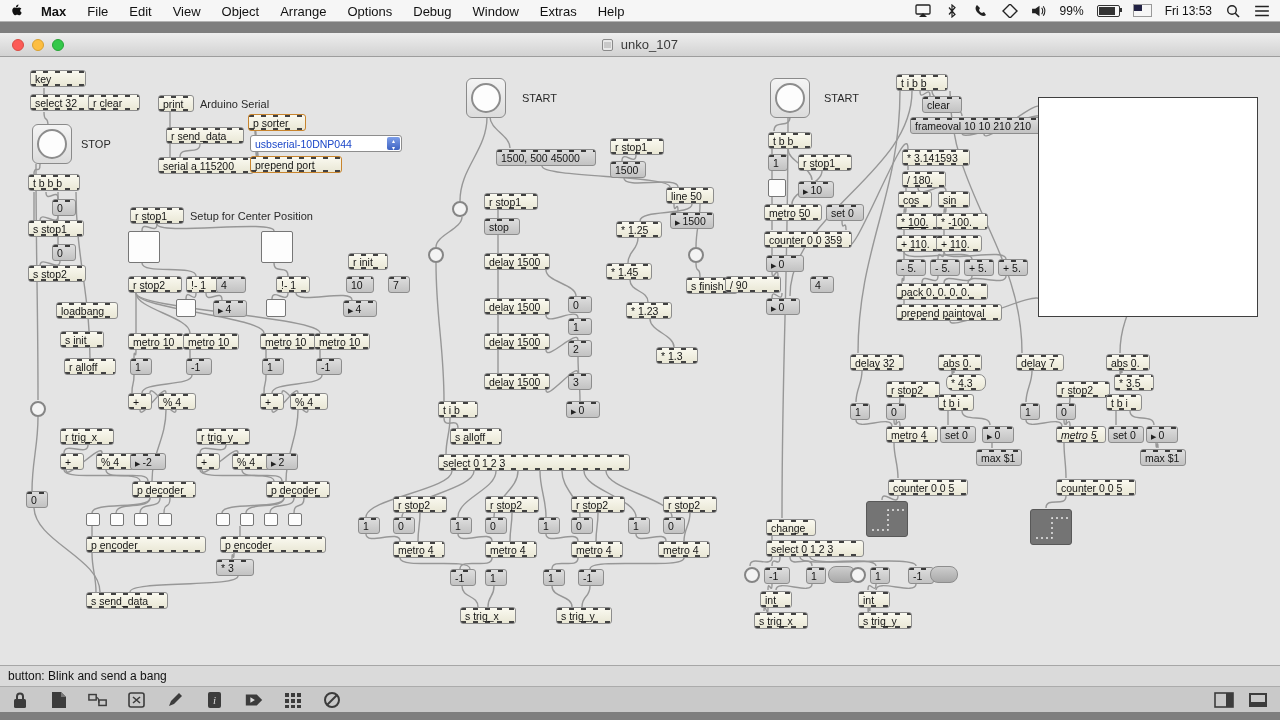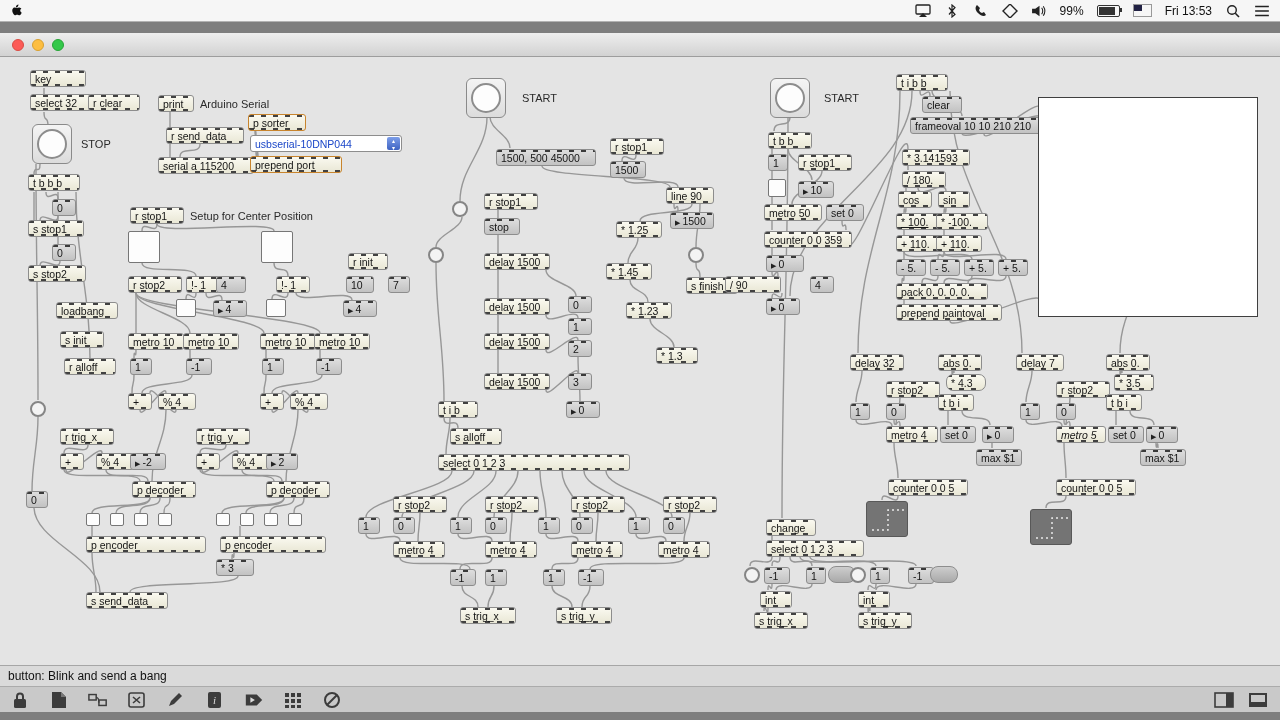--- a/index.html
+++ b/index.html
@@ -65,20 +65,21 @@
 </head>
 <body>
 
 <div id="menubar">
   <span class="mitem" style="margin-right:18px">
     <svg width="13" height="15" viewBox="0 0 13 15">
         <path fill="#111" d="M6.5 3.6c.7-.9 1.9-1 1.9-1s.2 1.1-.6 2C7 5.6 6 5.4 6 5.4s-.2-1 .5-1.8zM6.7 5.9c.9 0 1.6-.6 2.6-.5 1 .1 1.7.6 2.1 1.2-1.8 1.1-1.5 3.4.3 4.2-.4 1-1.1 2.4-2.2 2.5-.9.1-1.2-.5-2.3-.5s-1.4.5-2.3.5C3.8 13.2 2.6 11 2.3 9.3 2 7.3 3 5.6 4.6 5.5c.9-.1 1.5.4 2.1.4z"></path>
       </svg>
   </span>
 
+  <span id="menu-items"><span class="mitem app">Max</span><span class="mitem">File</span><span class="mitem">Edit</span><span class="mitem">View</span><span class="mitem">Object</span><span class="mitem">Arrange</span><span class="mitem">Options</span><span class="mitem">Debug</span><span class="mitem">Window</span><span class="mitem">Extras</span><span class="mitem">Help</span></span>
   <div id="mb-right">
     <svg class="mico" viewBox="0 0 16 14">
         <rect x="1" y="1" width="14" height="9" rx="1" fill="none" stroke="#222" stroke-width="1.3"></rect>
         <path d="M4 13 L8 9 L12 13 Z" fill="#222"></path>
       </svg>
     <svg class="mico" viewBox="0 0 10 14">
         <path d="M2 3.5 L8 10.5 L5 13 V1 L8 3.5 L2 10.5" fill="none" stroke="#222" stroke-width="1.2"></path>
       </svg>
     <svg class="mico" viewBox="0 0 14 14">
         <path d="M3 1 C1 3 1 6 4 9 C7 12 10 13 12 11 L10 8 L8 9 C6.5 8.5 5.5 7.5 5 6 L6 4 Z" fill="#222"></path>
@@ -101,20 +102,27 @@
     <svg class="mico" viewBox="0 0 14 12">
         <path d="M1 2h12M1 6h12M1 10h12" stroke="#222" stroke-width="1.4"></path>
       </svg>
   </div>
 </div>
 
 <div id="titlebar">
   <div class="tl" id="tl-close"></div>
   <div class="tl" id="tl-min"></div>
   <div class="tl" id="tl-zoom"></div>
+  <div id="wtitle">
+    <svg width="11" height="12" viewBox="0 0 11 12">
+        <rect x="0.5" y="0.5" width="10" height="11" rx="1.5" fill="#e8e8e8" stroke="#8a8a8a"></rect>
+        <path d="M2 4h7M2 6h7M2 8h7" stroke="#9a9a9a" stroke-width="0.8"></path>
+      </svg>
+    <span>unko_107</span>
+  </div>
 </div>
 
 <div id="canvas">
   <svg id="cords" width="1280" height="609" viewBox="0 56 1280 609">
       <path d="M44,88 C44,100 44,83 44,95"></path>
       <path d="M44,112 C44,124 48,114 48,126"></path>
       <path d="M40,164 C40,176 34,163 34,175"></path>
       <path d="M34,192 C34,204 34,209 34,221"></path>
       <path d="M46,192 C46,204 58,187 58,199"></path>
       <path d="M58,216 C58,228 40,209 40,221"></path>
@@ -371,21 +379,21 @@
     <div class="po msg" style="left: 26px; top: 435px; width: 22px;">0</div>
     <div class="po bang" style="left: 466px; top: 22px; width: 40px; height: 40px;">
       <div class="bcirc"></div>
     </div>
     <div class="po cmt" style="left: 522px; top: 34px;">START</div>
     <div class="po msg" style="left: 496px; top: 93px; width: 100px;">1500, 500 45000</div>
     <div class="po obj" style="left: 610px; top: 82px; width: 54px;">r stop1</div>
     <div class="po msg" style="left: 610px; top: 105px; width: 36px;">1500</div>
     <div class="po obj" style="left: 484px; top: 137px; width: 54px;">r stop1</div>
     <div class="po msg" style="left: 484px; top: 162px; width: 36px;">stop</div>
-    <div class="po obj" style="left: 666px; top: 131px; width: 48px;">line 90</div>
+    <div class="po obj" style="left: 666px; top: 131px; width: 48px;">line 50</div>
     <div class="po num" style="left: 670px; top: 156px; width: 44px;"><span class="tri">▶</span><span>1500</span></div>
     <div class="po obj" style="left: 616px; top: 165px; width: 46px;">* 1.25</div>
     <div class="po obj" style="left: 606px; top: 207px; width: 46px;">* 1.45</div>
     <div class="po obj" style="left: 626px; top: 246px; width: 46px;">* 1.23</div>
     <div class="po obj" style="left: 656px; top: 291px; width: 42px;">* 1.3</div>
     <div class="po obj" style="left: 484px; top: 197px; width: 66px;">delay 1500</div>
     <div class="po obj" style="left: 484px; top: 242px; width: 66px;">delay 1500</div>
     <div class="po obj" style="left: 484px; top: 277px; width: 66px;">delay 1500</div>
     <div class="po obj" style="left: 484px; top: 317px; width: 66px;">delay 1500</div>
     <div class="po msg" style="left: 568px; top: 240px; width: 24px;">0</div>

